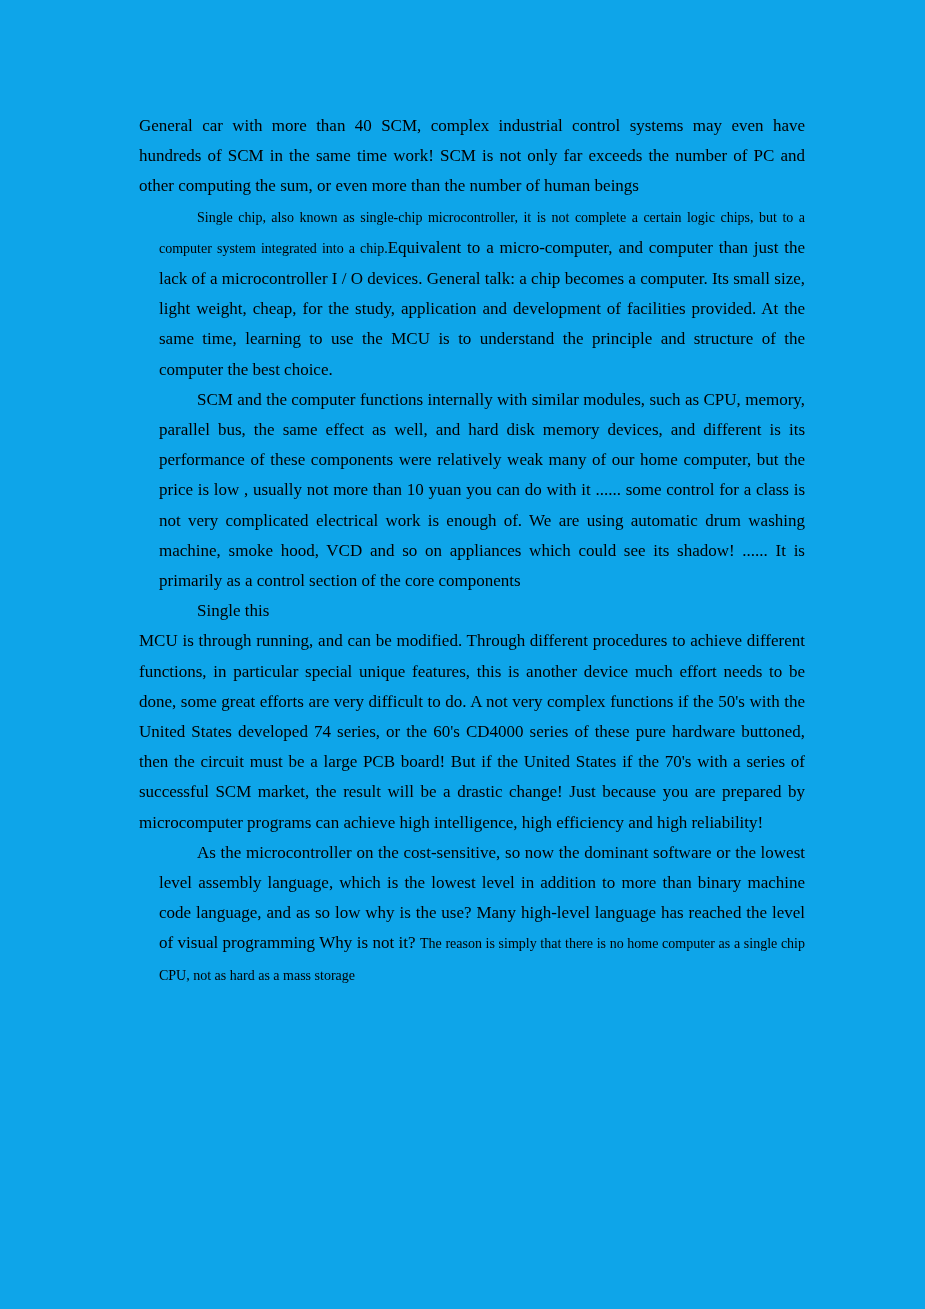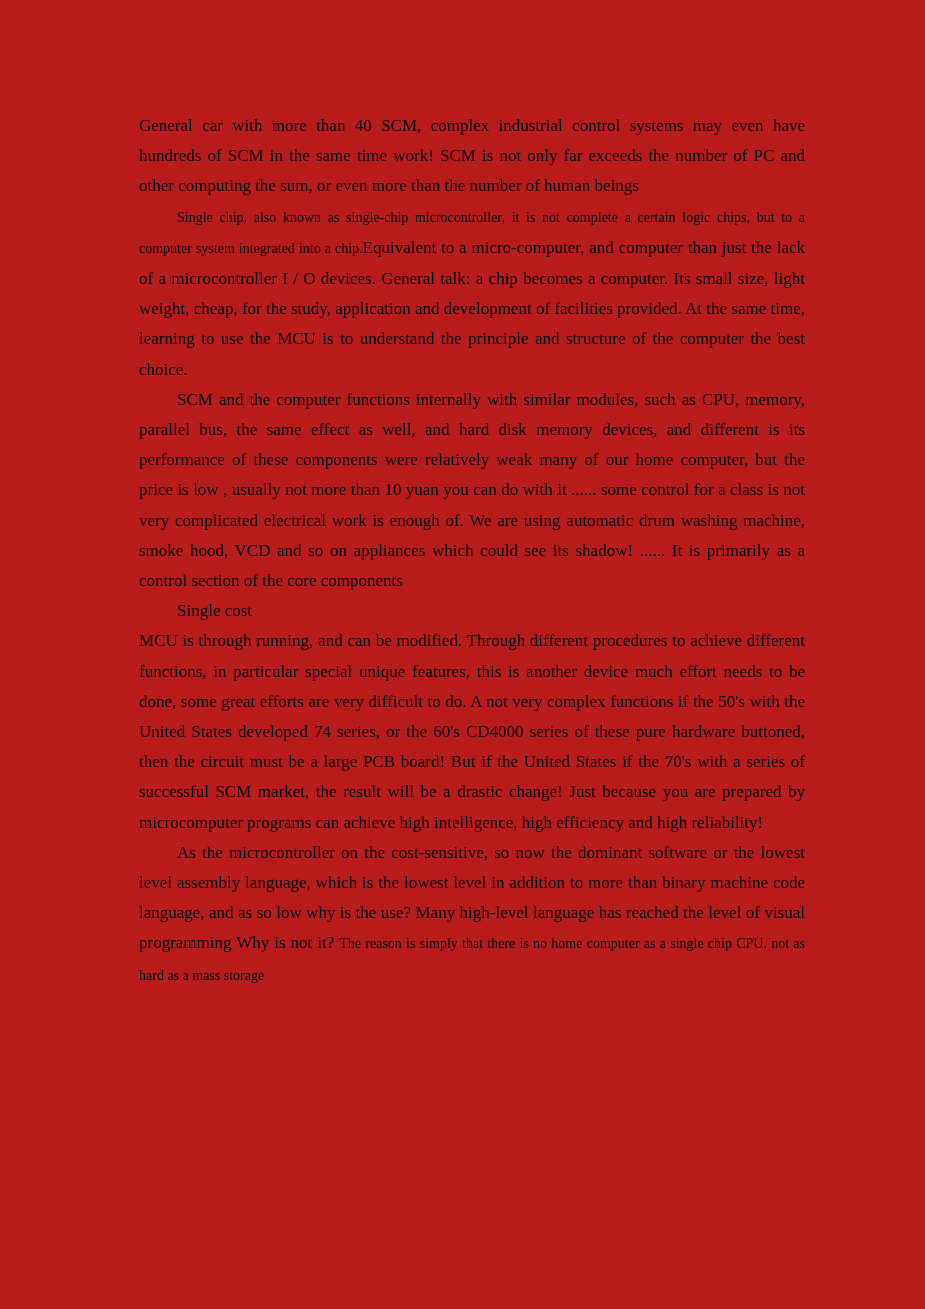--- a/index.html
+++ b/index.html
@@ -4,49 +4,50 @@
 <style>
   html, body {
     margin: 0;
     padding: 0;
     background: #ffffff;
   }
   .page {
     position: relative;
     width: 925px;
     height: 1309px;
-    background: #b91c1c;
+    background: #0ea5e9;
     box-sizing: border-box;
     padding: 111px 120px 0 139px;
     color: #000000;
     overflow: hidden;
   }
   .doc-body p {
     margin: 0;
     font-family: "Liberation Serif", "DejaVu Serif", serif;
     font-size: 17px;
     line-height: 30.2px;
     text-align: justify;
     color: #000000;
   }
   .doc-body p.indent {
     text-indent: 38px;
+    margin-left: 20px;
   }
   .run-normal {
     font-size: 17px;
   }
   .run-small {
     font-size: 14px;
   }
 </style>
 </head>
 <body>
 
 <div class="page">
   <div class="doc-body" id="doc-body">
       <p><span class="run-normal">General car with more than 40 SCM, complex industrial control systems may even have hundreds of SCM in the same time work! SCM is not only far exceeds the number of PC and other computing the sum, or even more than the number of human beings</span></p>
       <p class="indent"><span class="run-small">Single chip, also known as single-chip microcontroller, it is not complete a certain logic chips, but to a computer system integrated into a chip.</span><span class="run-normal">Equivalent to a micro-computer, and computer than just the lack of a microcontroller I / O devices. General talk: a chip becomes a computer. Its small size, light weight, cheap, for the study, application and development of facilities provided. At the same time, learning to use the MCU is to understand the principle and structure of the computer the best choice.</span></p>
       <p class="indent"><span class="run-normal">SCM and the computer functions internally with similar modules, such as CPU, memory, parallel bus, the same effect as well, and hard disk memory devices, and different is its performance of these components were relatively weak many of our home computer, but the price is low , usually not more than 10 yuan you can do with it ...... some control for a class is not very complicated electrical work is enough of. We are using automatic drum washing machine, smoke hood, VCD and so on appliances which could see its shadow! ...... It is primarily as a control section of the core components</span></p>
-      <p class="indent"><span class="run-normal">Single cost</span></p>
+      <p class="indent"><span class="run-normal">Single this</span></p>
       <p><span class="run-normal">MCU is through running, and can be modified. Through different procedures to achieve different functions, in particular special unique features, this is another device much effort needs to be done, some great efforts are very difficult to do. A not very complex functions if the 50's with the United States developed 74 series, or the 60's CD4000 series of these pure hardware buttoned, then the circuit must be a large PCB board! But if the United States if the 70's with a series of successful SCM market, the result will be a drastic change! Just because you are prepared by microcomputer programs can achieve high intelligence, high efficiency and high reliability!</span></p>
       <p class="indent"><span class="run-normal">As the microcontroller on the cost-sensitive, so now the dominant software or the lowest level assembly language, which is the lowest level in addition to more than binary machine code language, and as so low why is the use? Many high-level language has reached the level of visual programming Why is not it? </span><span class="run-small">The reason is simply that there is no home computer as a single chip CPU, not as hard as a mass storage</span></p>
     </div>
 </div>
 
 </body></html>

